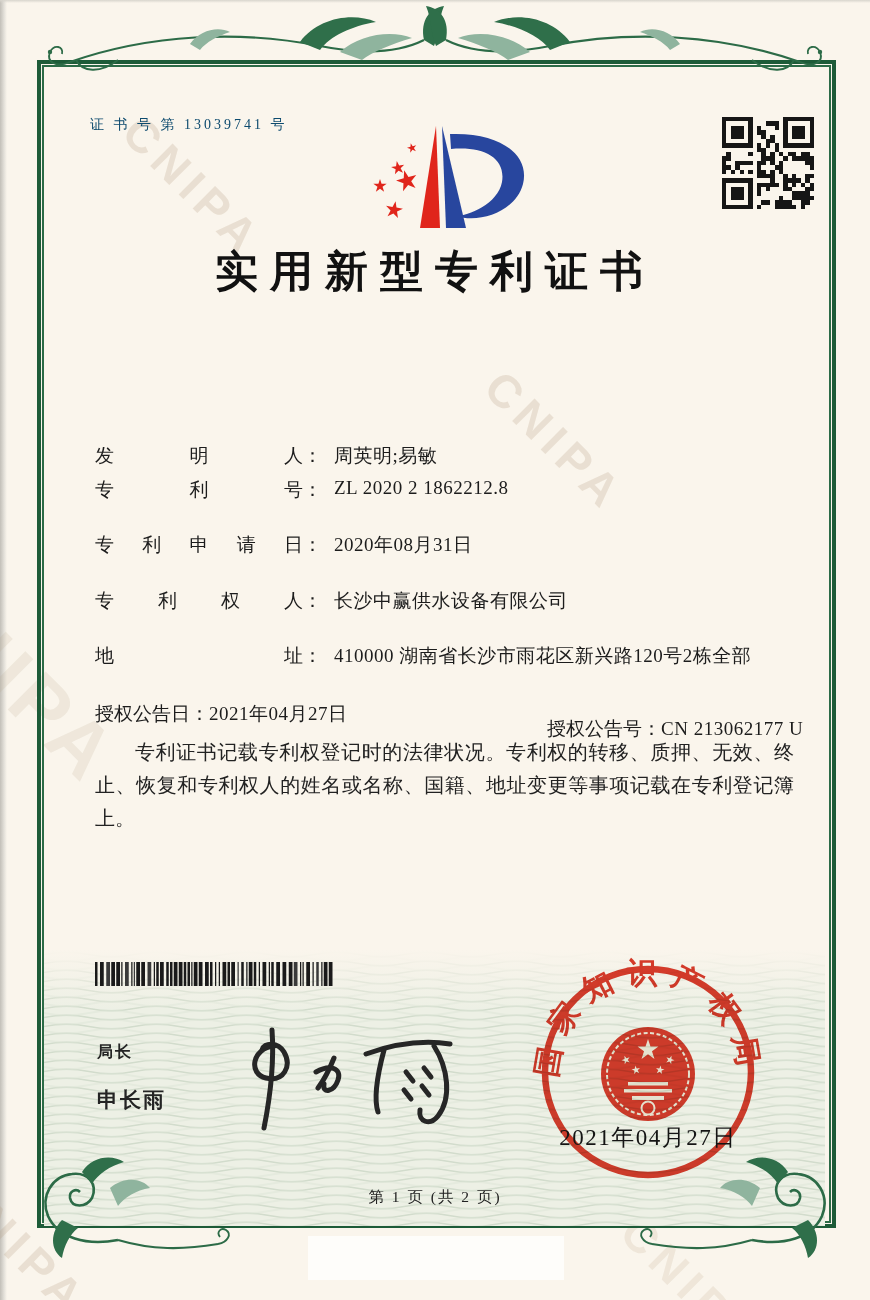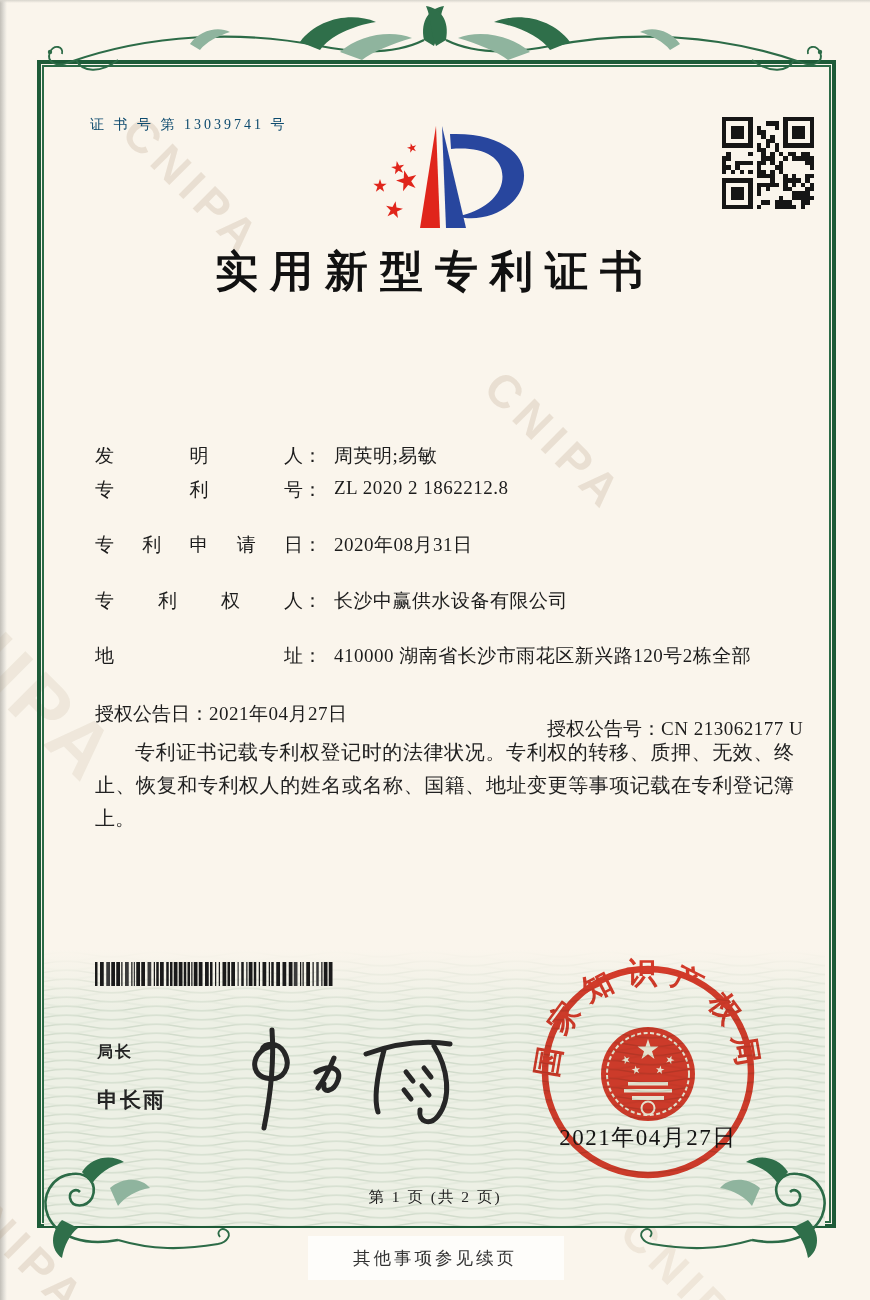--- a/index.html
+++ b/index.html
@@ -394,15 +394,14 @@
       <rect x="100" y="134" width="40" height="3.5" fill="#f7f1e6"></rect>
       <rect x="96" y="141" width="48" height="3.5" fill="#f7f1e6"></rect>
       <rect x="104" y="148" width="32" height="4" fill="#f7f1e6"></rect>
       <circle cx="120" cy="160" r="6.5" fill="none" stroke="#f7f1e6" stroke-width="2"></circle>
     </g>
   </svg>
   <div class="seal-date">2021年04月27日</div>
 
   <div class="page-info">第 1 页 (共 2 页)</div>
   <div class="note-bg"></div>
-  <div class="footer-note">其他事项参见续页</div>
 
 </div>
 
 </body></html>

